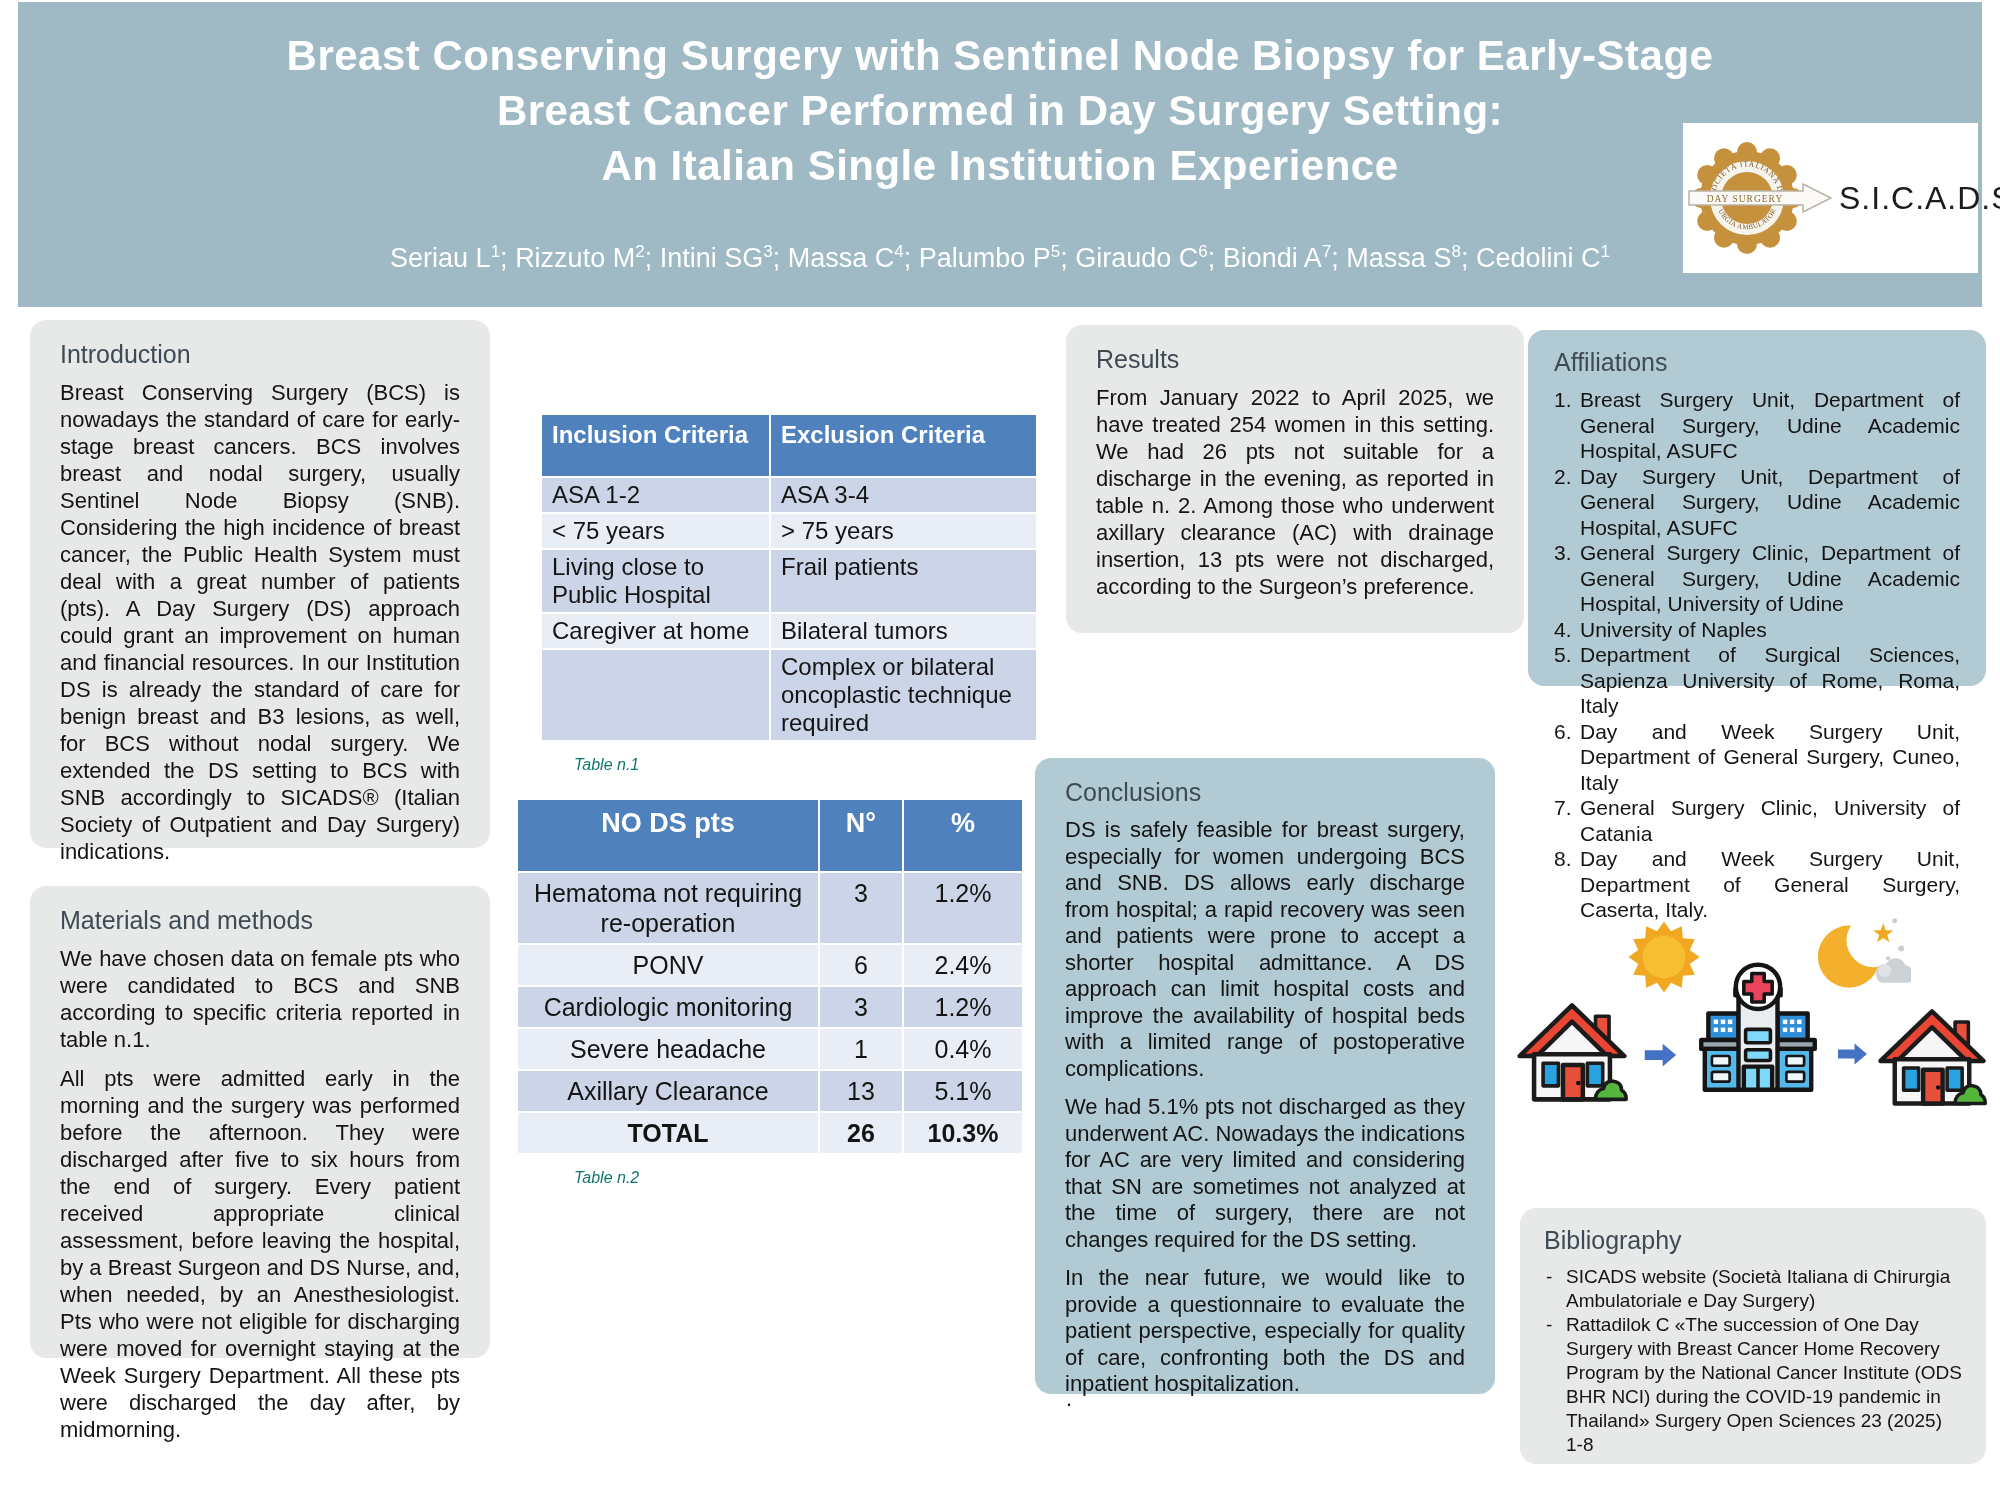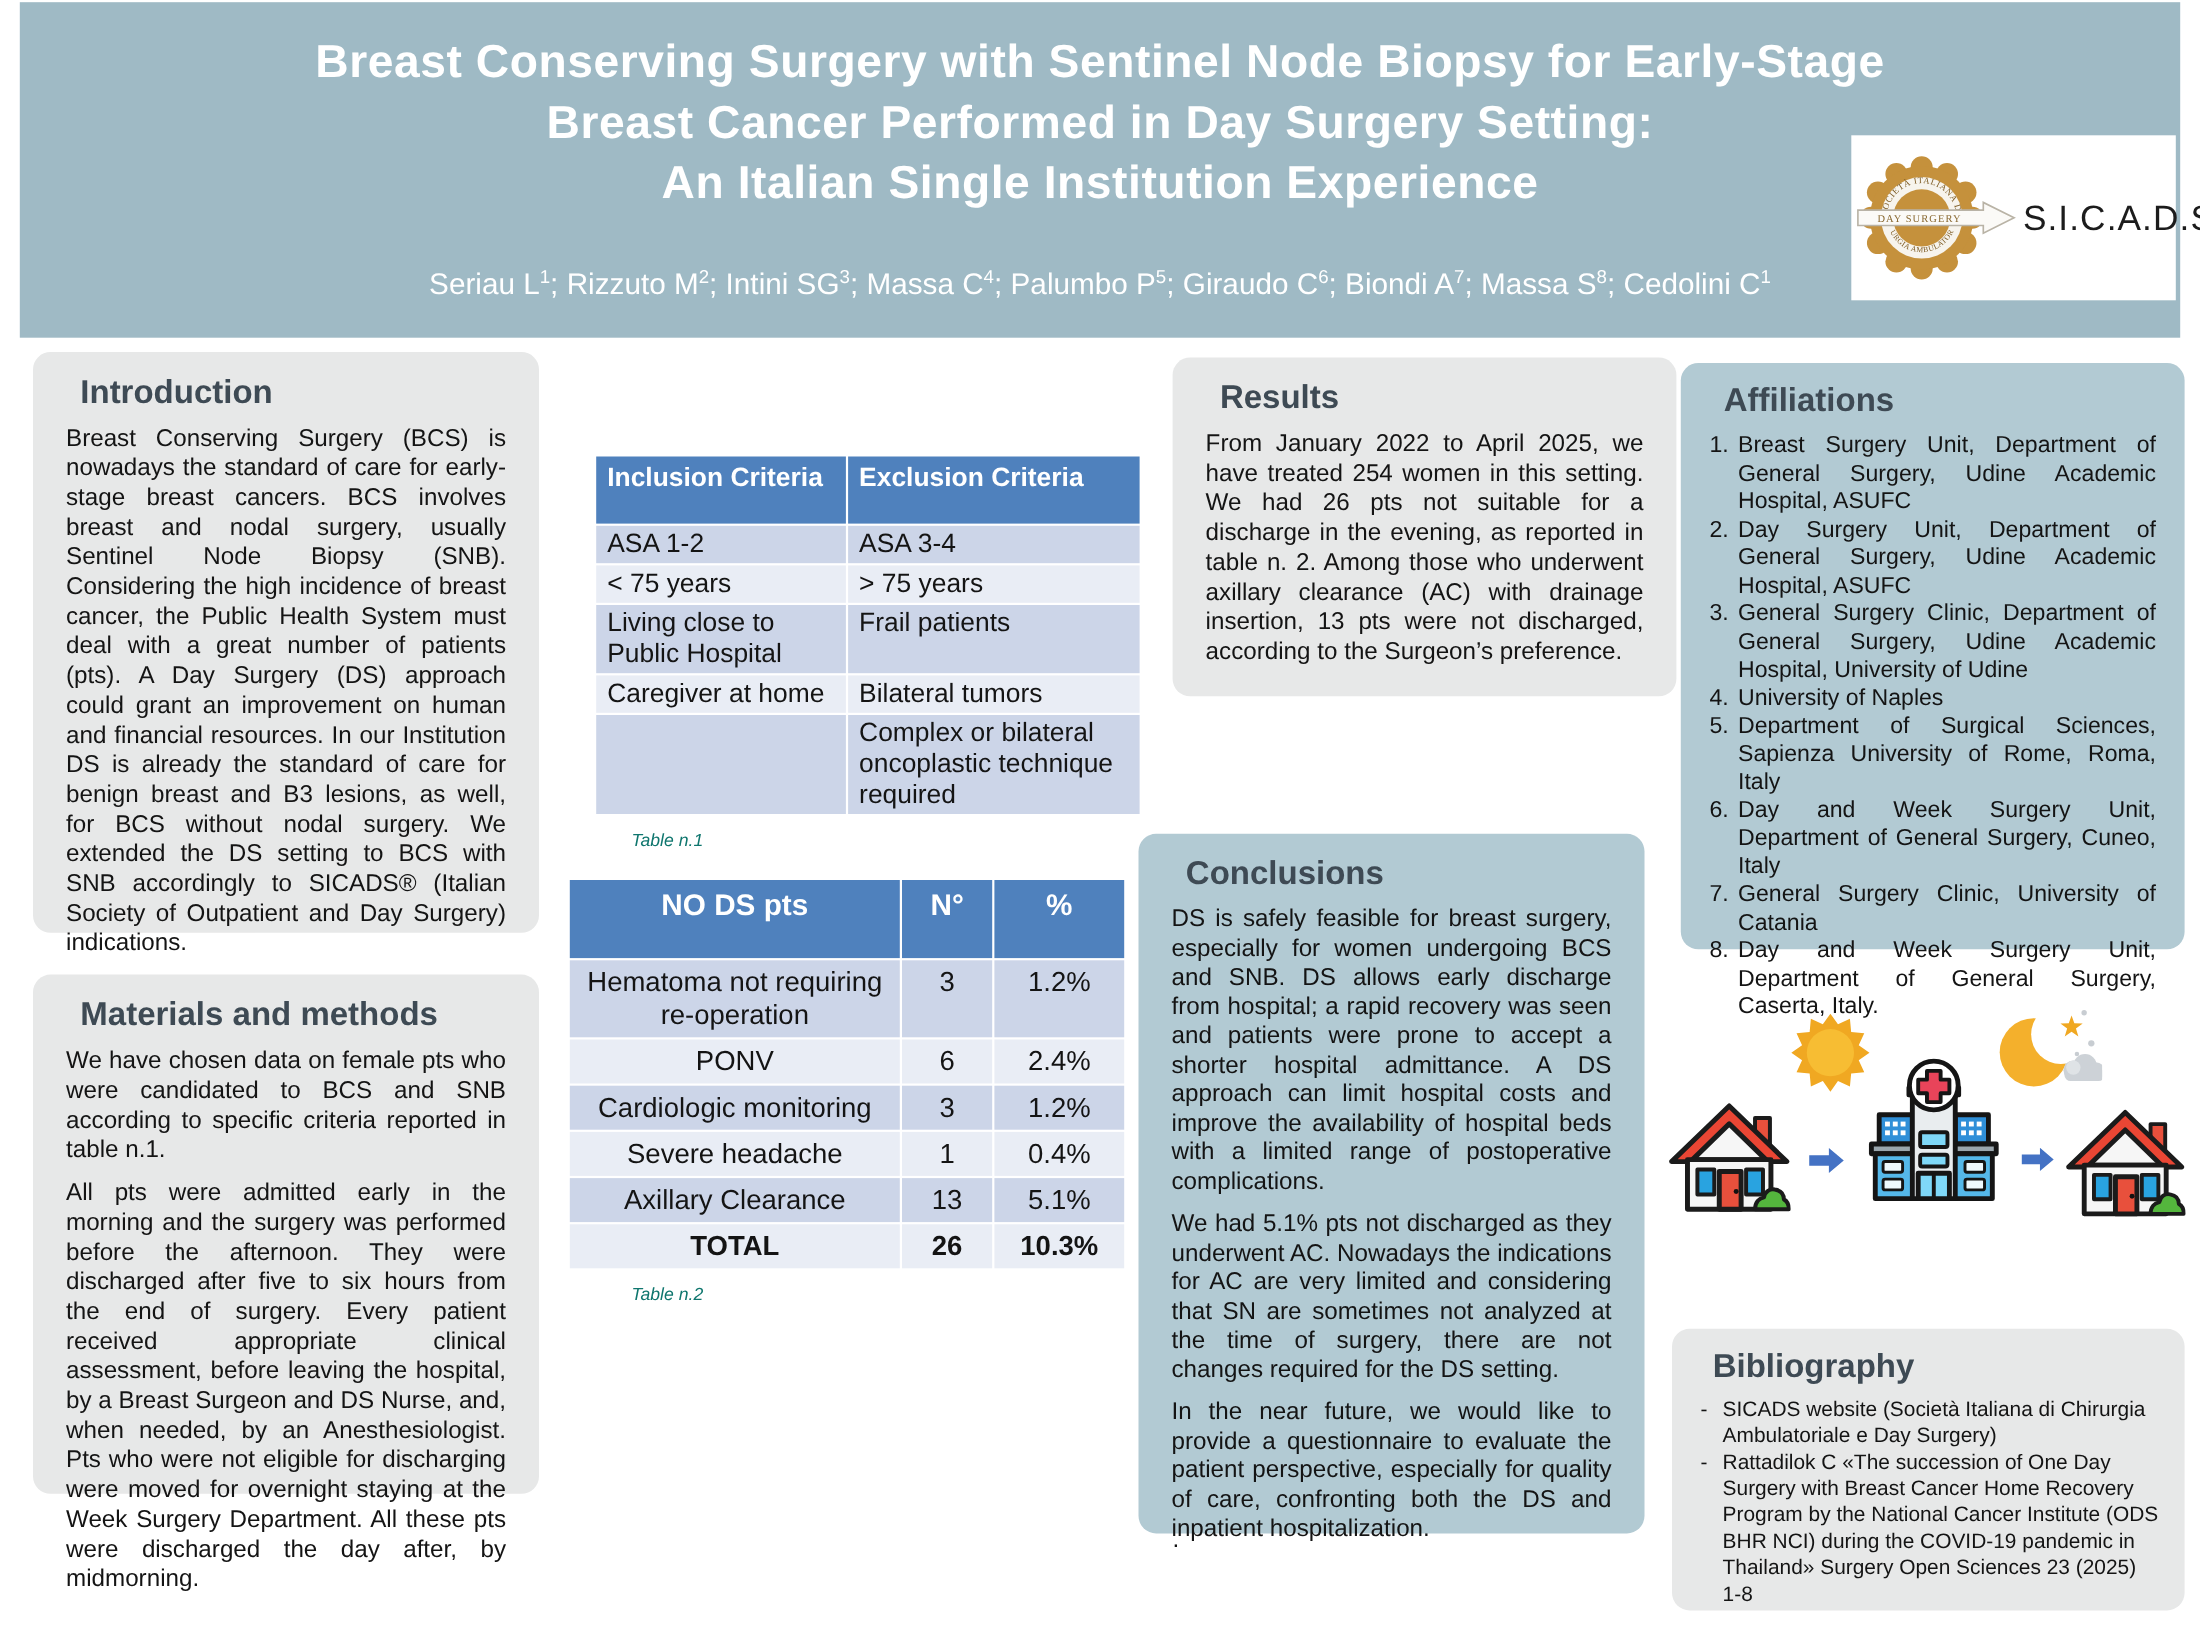--- a/index.html
+++ b/index.html
@@ -25,30 +25,30 @@
   .authors sup{font-size:17px;}
   .logo-box{position:absolute;left:1665px;top:121px;width:295px;height:150px;background:#fff;
             display:flex;align-items:center;}
   .logo-box svg{margin-left:2px;flex:0 0 auto;}
   .acronym{font-size:32px;color:#1c1c1c;margin-left:4px;letter-spacing:1px;}
 
   
   .box{position:absolute;border-radius:16px;padding:20px 30px;box-sizing:border-box;}
   .gray{background:var(--panel-gray);}
   .blue{background:var(--panel-blue);}
-  .h2{font-weight:bold;color:var(--heading-text);font-size:30px;margin:0 0 10px 13px;}
+  .h2{font-weight:normal;color:var(--heading-text);font-size:25px;margin:0 0 10px 0;}
   .body-p{margin:0;font-size:22px;line-height:27px;text-align:justify;color:#141414;}
   .para-gap p + p{margin-top:12px;}
 
   #intro{left:30px;top:320px;width:460px;height:528px;}
   #materials{left:30px;top:886px;width:460px;height:472px;}
   #results{left:1066px;top:325px;width:458px;height:308px;}
   #conclusions{left:1035px;top:758px;width:460px;height:636px;}
   #conclusions .body-p{line-height:26.5px;}
-  #affiliations{left:1528px;top:330px;width:458px;height:533px;padding:18px 26px;}
+  #affiliations{left:1528px;top:330px;width:458px;height:356px;padding:18px 26px;}
   #bibliography{left:1520px;top:1208px;width:466px;height:256px;padding:18px 24px;}
   .trailing-dot{position:absolute;left:1066px;top:1386px;font-size:22px;color:#141414;}
 
   
   .tblwrap{position:absolute;}
   #t1wrap{left:518px;top:415px;width:500px;}
   #t2wrap{left:518px;top:800px;width:512px;}
   .tbl{display:grid;gap:2px;}
   .t1{grid-template-columns:227px 265px;font-size:24px;line-height:28px;padding-left:24px;}
   .t2{grid-template-columns:300px 82px 118px;font-size:25px;line-height:30px;}

